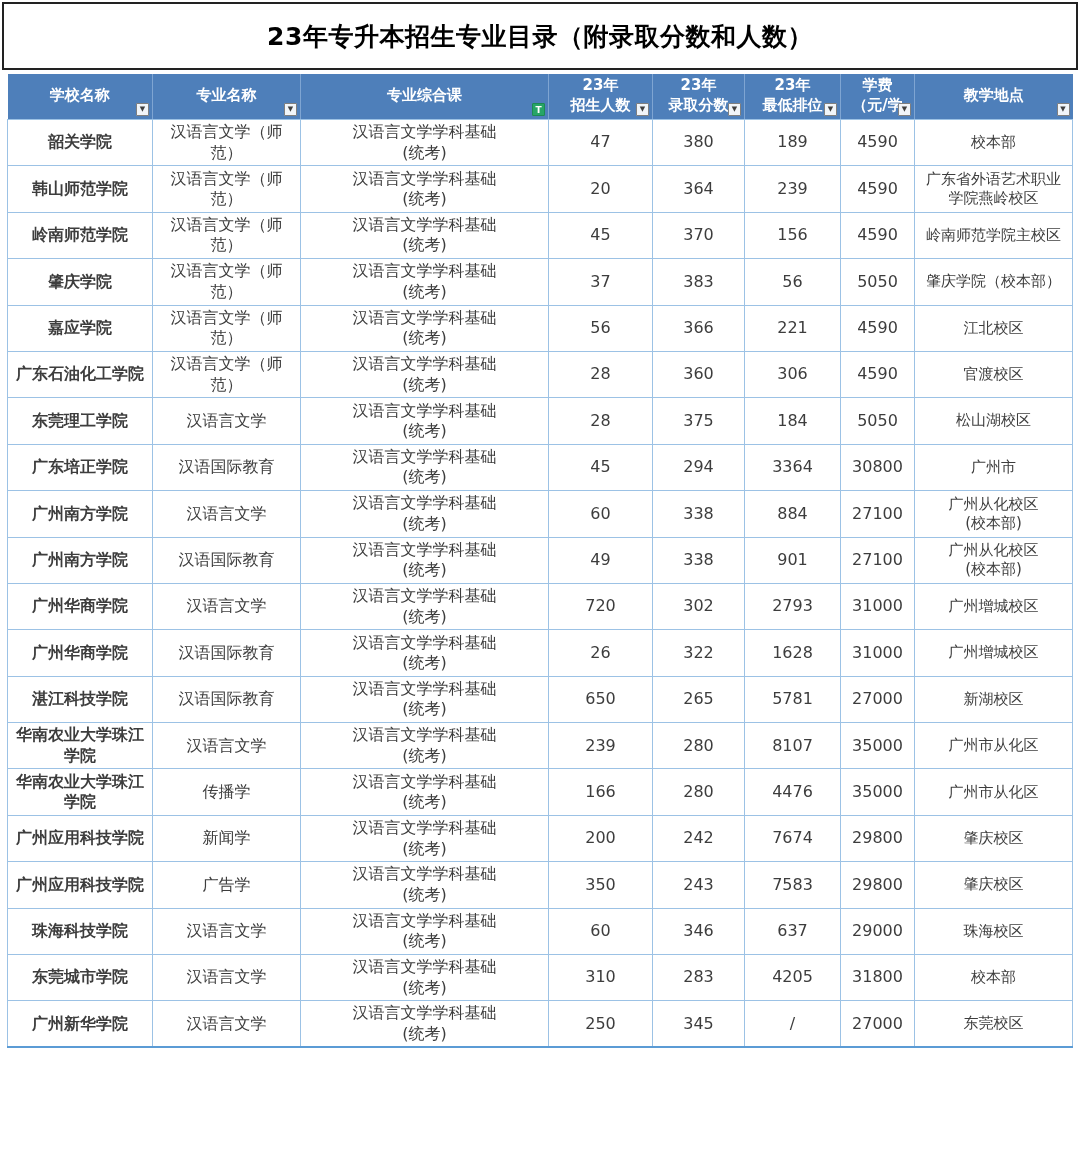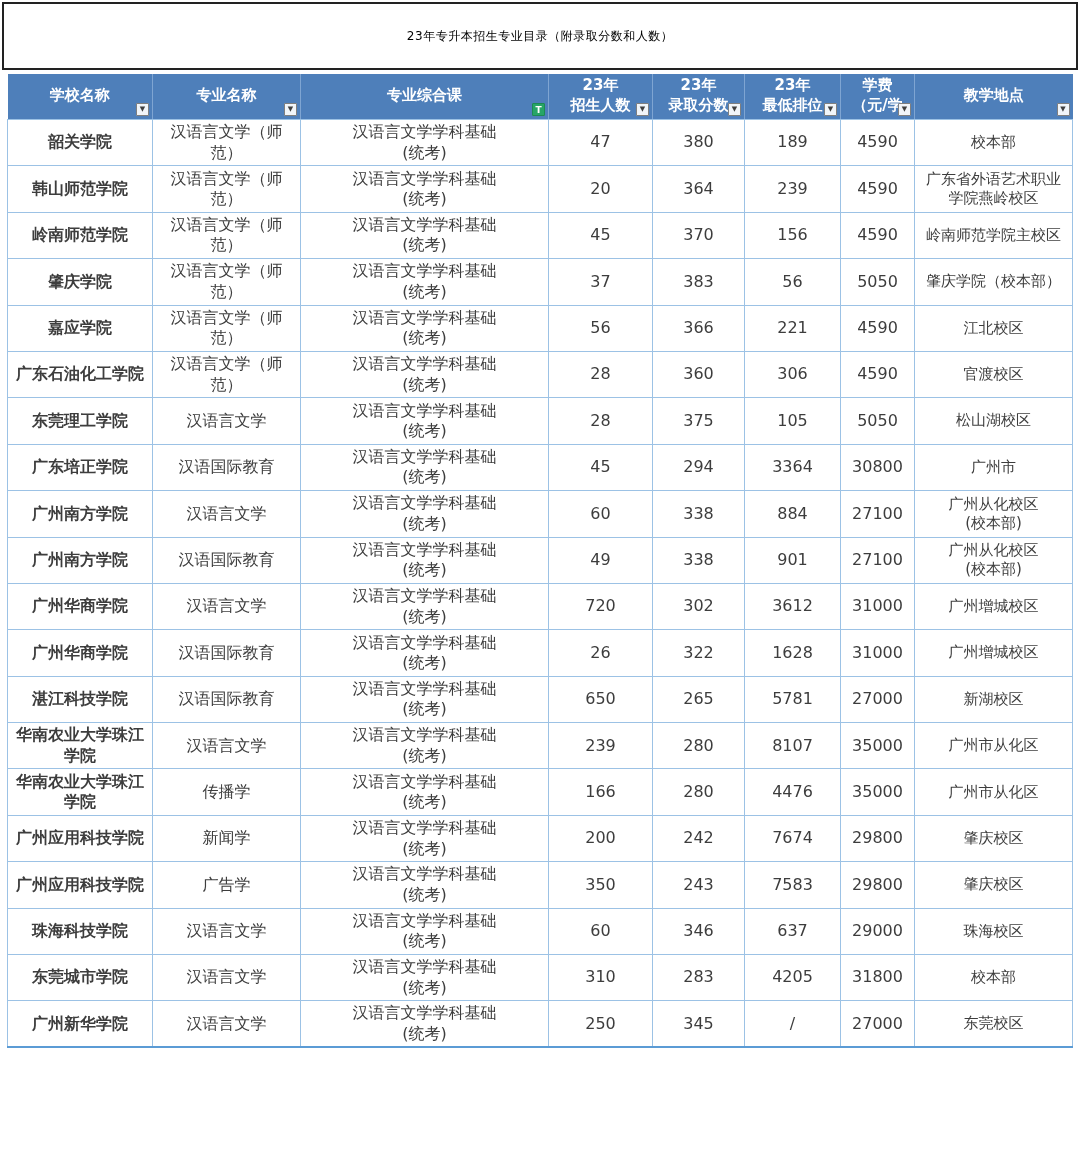--- a/index.html
+++ b/index.html
@@ -8,21 +8,21 @@
 
   .title-box{
     margin:2px 2px 0 2px;
     border:2px solid #222222;
     height:68px;
     display:flex;align-items:center;justify-content:center;
     background:#ffffff;
     box-sizing:border-box;
   }
   .title-box .title{
-    font-size:12px;font-weight:normal;color:#000;letter-spacing:0.5px;
+    font-size:25px;font-weight:bold;color:#000;letter-spacing:0.5px;
   }
 
   .table-wrap{margin:4px 8px 8px 7px;}
   table{border-collapse:collapse;table-layout:fixed;width:1065px;}
 
   col.c0{width:145px;} col.c1{width:148px;} col.c2{width:248px;}
   col.c3{width:104px;} col.c4{width:92px;}  col.c5{width:96px;}
   col.c6{width:74px;}  col.c7{width:158px;}
 
   thead th{
@@ -171,21 +171,21 @@
             <td class="c6">4590</td>
             <td class="c7">官渡校区</td>
           </tr>
           <tr>
             <td class="c0">东莞理工学院</td>
             <td class="c1">汉语言文学</td>
             <td class="c2">汉语言文学学科基础
 (统考)</td>
             <td class="c3">28</td>
             <td class="c4">375</td>
-            <td class="c5">105</td>
+            <td class="c5">184</td>
             <td class="c6">5050</td>
             <td class="c7">松山湖校区</td>
           </tr>
           <tr>
             <td class="c0">广东培正学院</td>
             <td class="c1">汉语国际教育</td>
             <td class="c2">汉语言文学学科基础
 (统考)</td>
             <td class="c3">45</td>
             <td class="c4">294</td>
@@ -217,21 +217,21 @@
             <td class="c7">广州从化校区
 (校本部)</td>
           </tr>
           <tr>
             <td class="c0">广州华商学院</td>
             <td class="c1">汉语言文学</td>
             <td class="c2">汉语言文学学科基础
 (统考)</td>
             <td class="c3">720</td>
             <td class="c4">302</td>
-            <td class="c5">3612</td>
+            <td class="c5">2793</td>
             <td class="c6">31000</td>
             <td class="c7">广州增城校区</td>
           </tr>
           <tr>
             <td class="c0">广州华商学院</td>
             <td class="c1">汉语国际教育</td>
             <td class="c2">汉语言文学学科基础
 (统考)</td>
             <td class="c3">26</td>
             <td class="c4">322</td>

